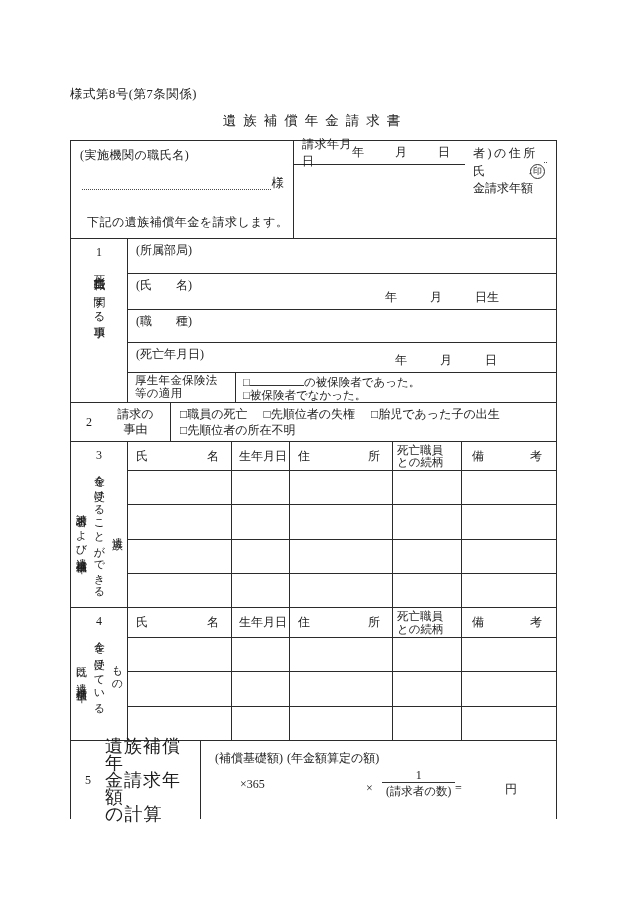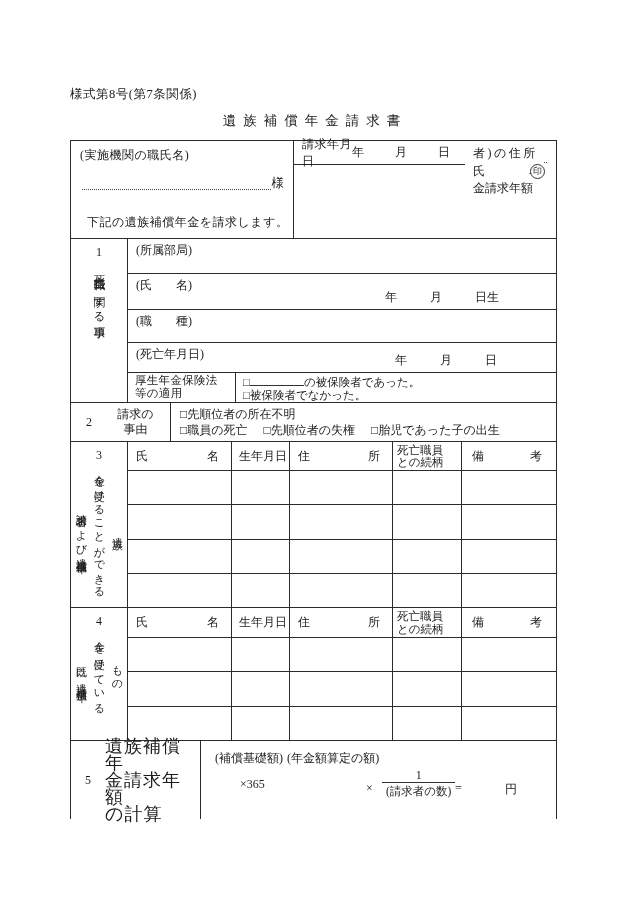--- a/index.html
+++ b/index.html
@@ -205,26 +205,26 @@
     <div class="section2 bb">
       <div class="s2-left br">
         <div class="s2-num">2</div>
         <div class="s2-label">
           <div>請求の</div>
           <div>事由</div>
         </div>
       </div>
       <div class="s2-main">
         <div>
-          <span class="opt">□先順位者の所在不明</span>
-        </div>
-        <div>
           <span class="opt">□職員の死亡</span>
           <span class="opt">□先順位者の失権</span>
           <span class="opt">□胎児であった子の出生</span>
+        </div>
+        <div>
+          <span class="opt">□先順位者の所在不明</span>
         </div>
       </div>
     </div>
 
     <div class="member-sec section3 s3 bb">
       <div class="side-cell br">
         <div class="sec-num">3</div>
         <div class="vcols">
           <span class="vtext v-s3">請求者および遺族補償年</span>
           <span class="vtext v-s3">金を受けることができる</span>

